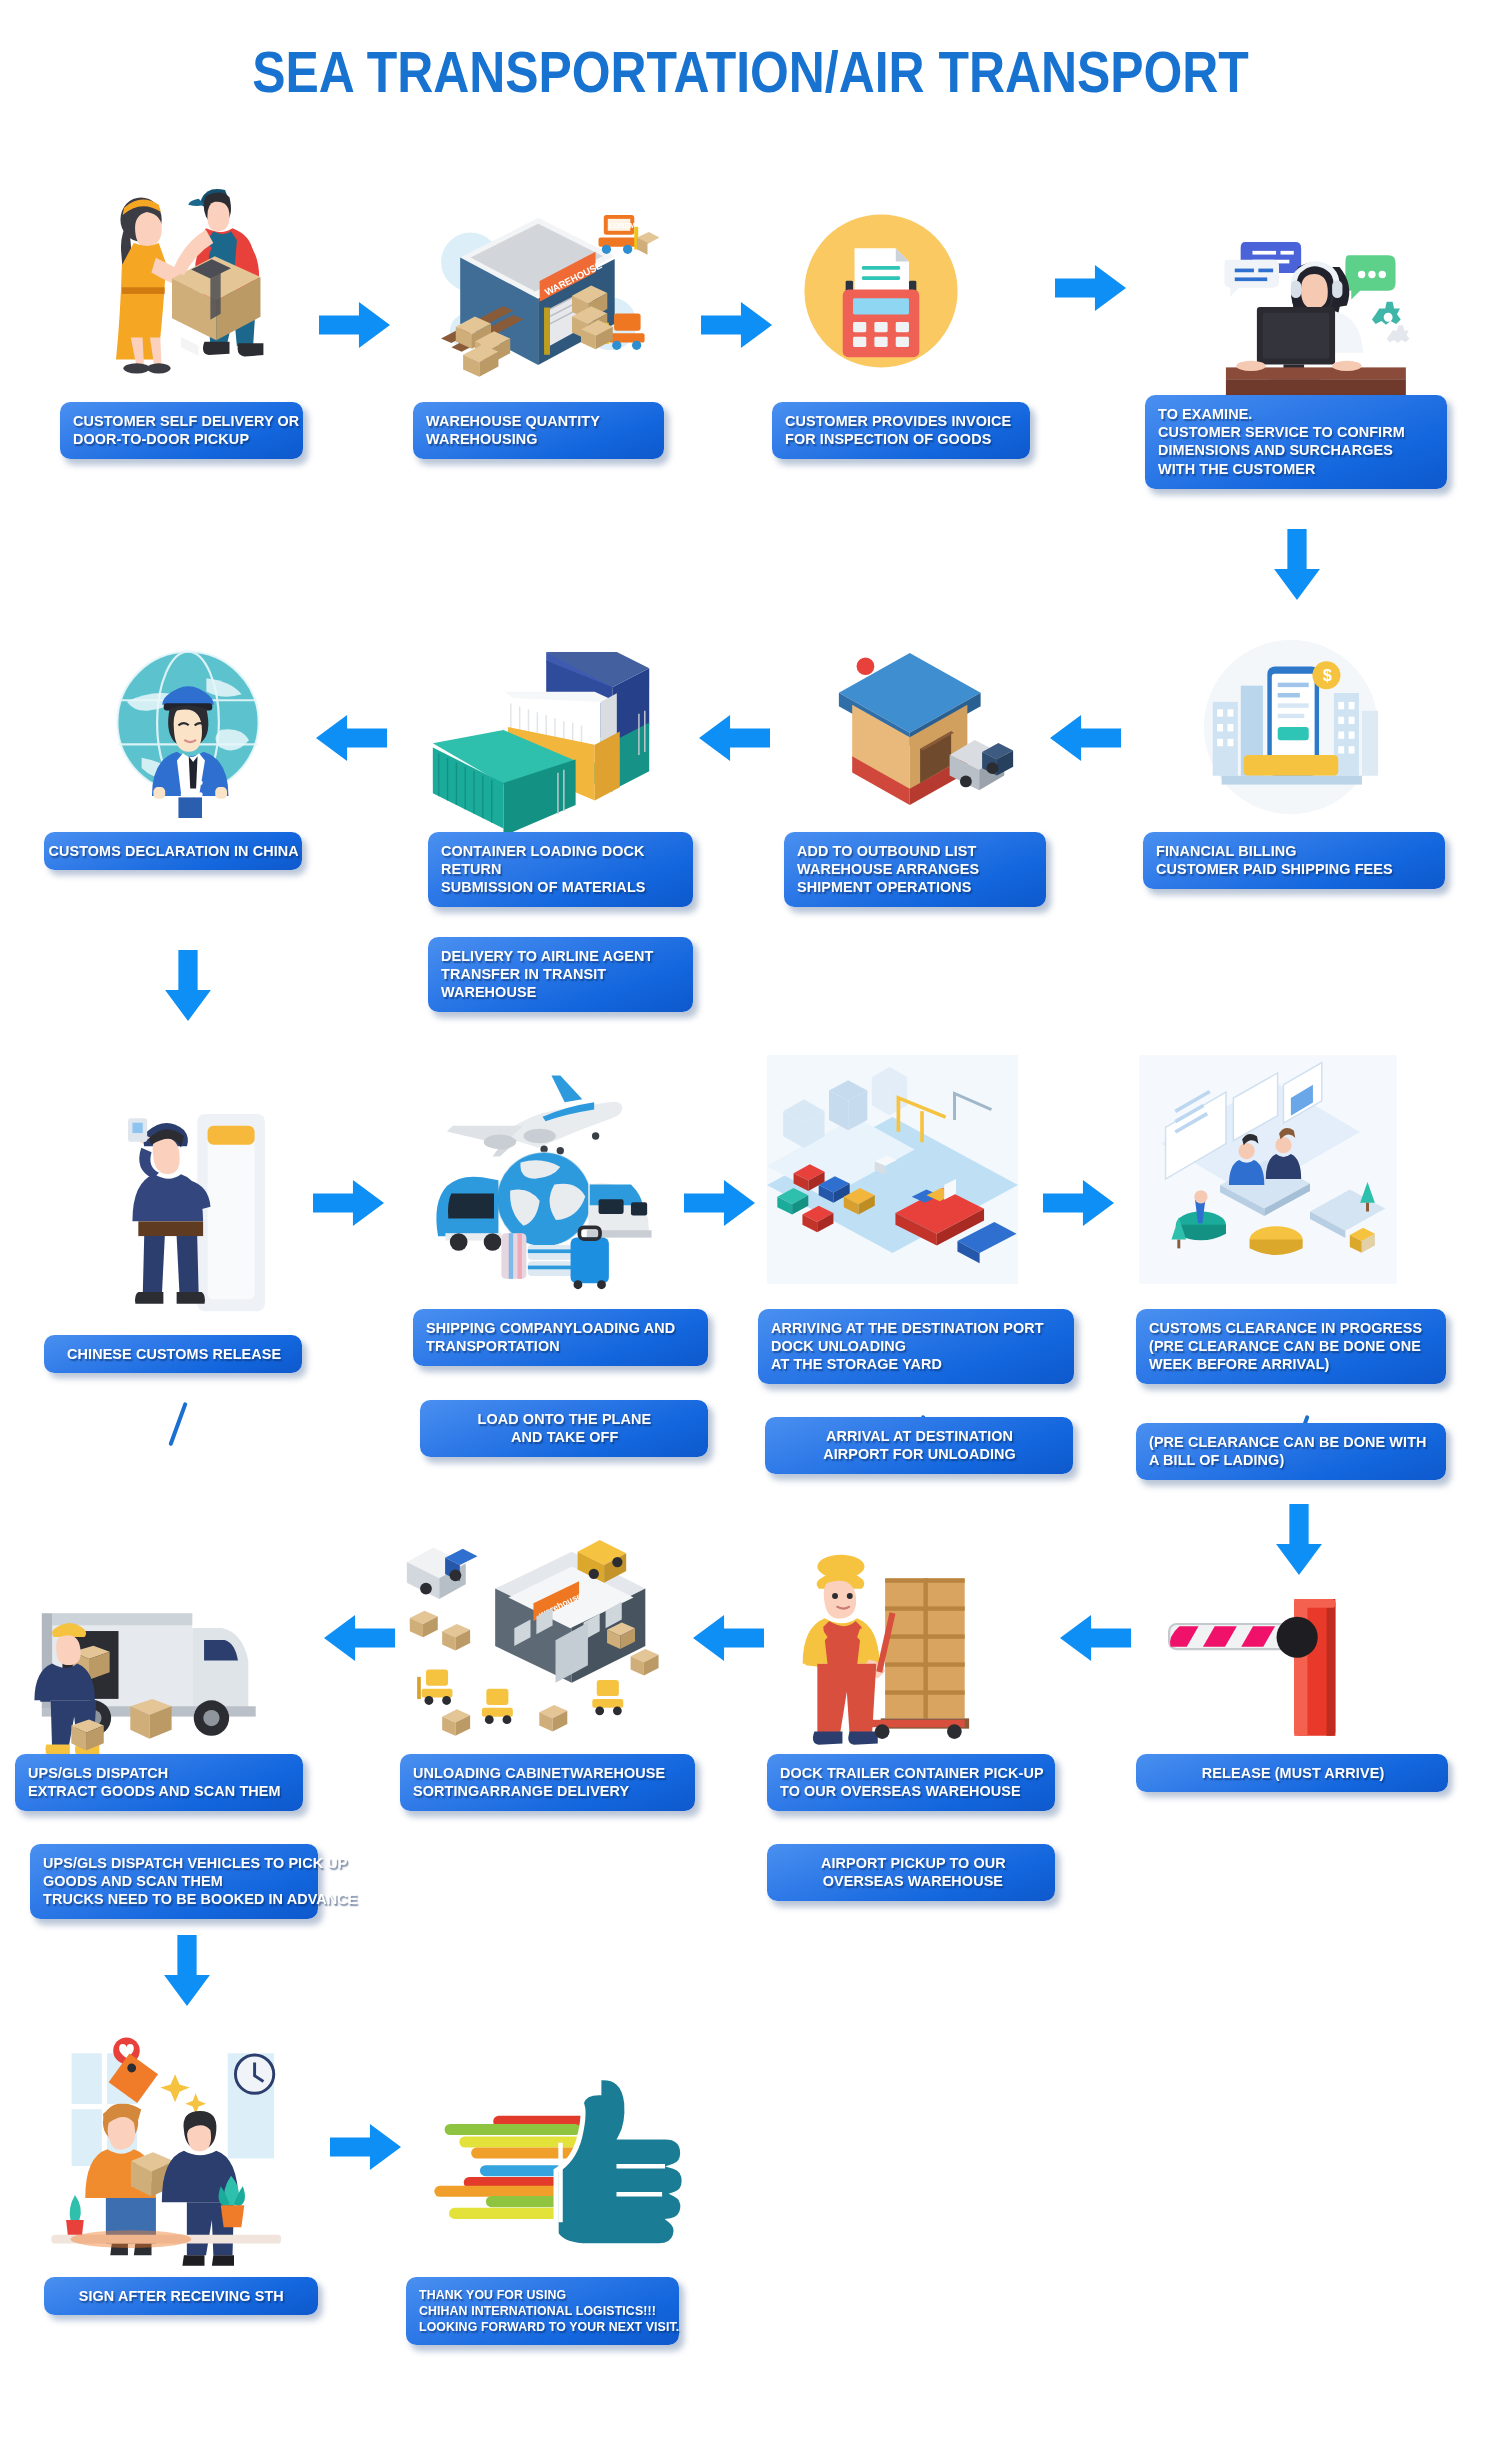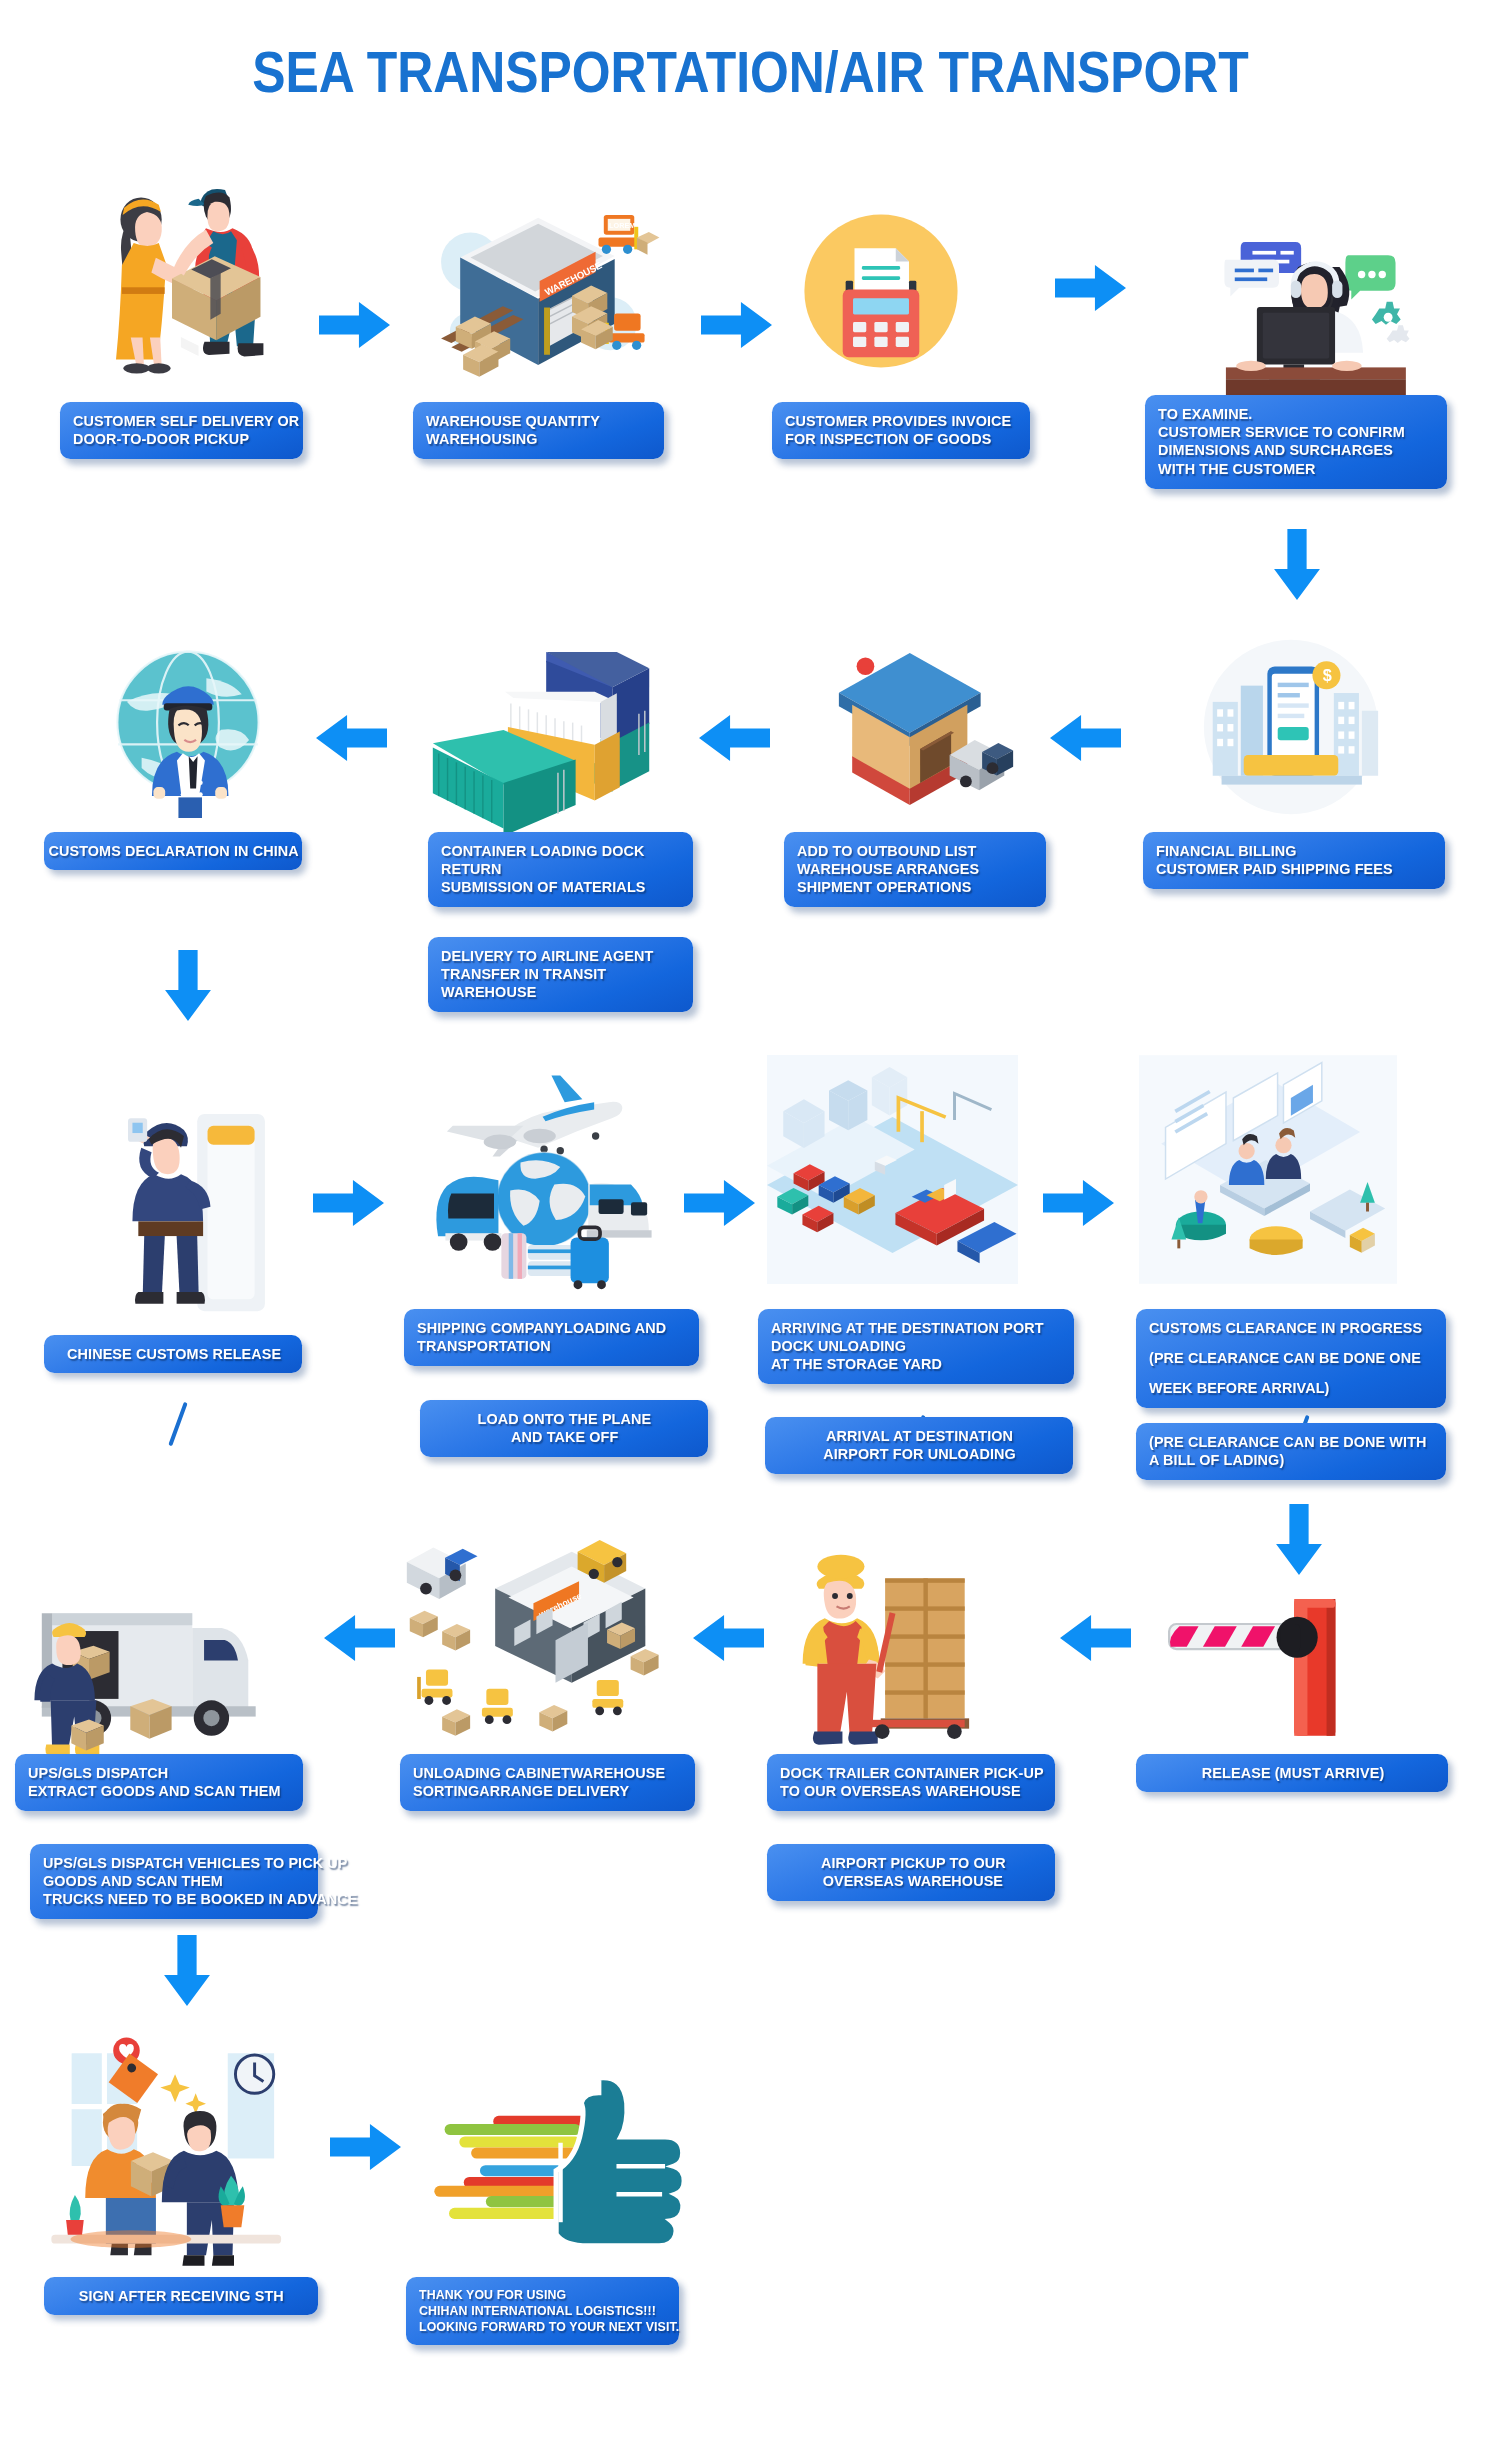--- a/index.html
+++ b/index.html
@@ -704,42 +704,42 @@
         <path d="M302 252 l18 -10 l0 16 l-18 10z" fill="#c4932465"></path>
       </g>
     </svg>
   </div>
 
   <div class="chip ctr" style="left:44px; top:1335px; width:258px;">
     <span class="ln">CHINESE CUSTOMS RELEASE</span>
   </div>
   <div class="tick" style="left:176px; top:1401px; height:46px;"></div>
 
-  <div class="chip" style="left:404px; top:1309px; width:295px;">
+  <div class="chip" style="left:413px; top:1309px; width:295px;">
     <span class="ln">SHIPPING COMPANYLOADING AND</span>
     <span class="ln">TRANSPORTATION</span>
   </div>
   <div class="tick" style="left:552px; top:1401px; height:46px;"></div>
   <div class="chip ctr" style="left:420px; top:1400px; width:288px;">
     <span class="ln">LOAD ONTO THE PLANE</span>
     <span class="ln">AND TAKE OFF</span>
   </div>
 
   <div class="chip" style="left:758px; top:1309px; width:316px;">
     <span class="ln">ARRIVING AT THE DESTINATION PORT</span>
     <span class="ln">DOCK UNLOADING</span>
     <span class="ln">AT THE STORAGE YARD</span>
   </div>
   <div class="tick" style="left:914px; top:1414px; height:46px;"></div>
   <div class="chip ctr" style="left:765px; top:1417px; width:308px;">
     <span class="ln">ARRIVAL AT DESTINATION</span>
     <span class="ln">AIRPORT FOR UNLOADING</span>
   </div>
 
-  <div class="chip" style="left:1136px; top:1309px; width:310px;gap:12px;">
+  <div class="chip" style="left:1136px; top:1309px; width:310px;">
     <span class="ln">CUSTOMS CLEARANCE IN PROGRESS</span>
     <span class="ln"> (PRE CLEARANCE CAN BE DONE ONE</span>
     <span class="ln">WEEK BEFORE ARRIVAL)</span>
   </div>
   <div class="tick" style="left:1298px; top:1414px; height:46px;"></div>
   <div class="chip" style="left:1136px; top:1423px; width:310px;">
     <span class="ln">(PRE CLEARANCE CAN BE DONE WITH</span>
     <span class="ln">A BILL OF LADING)</span>
   </div>
 

